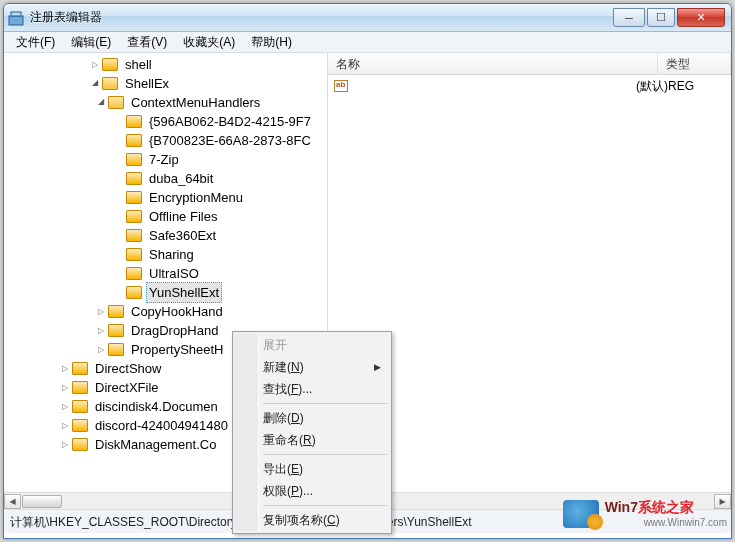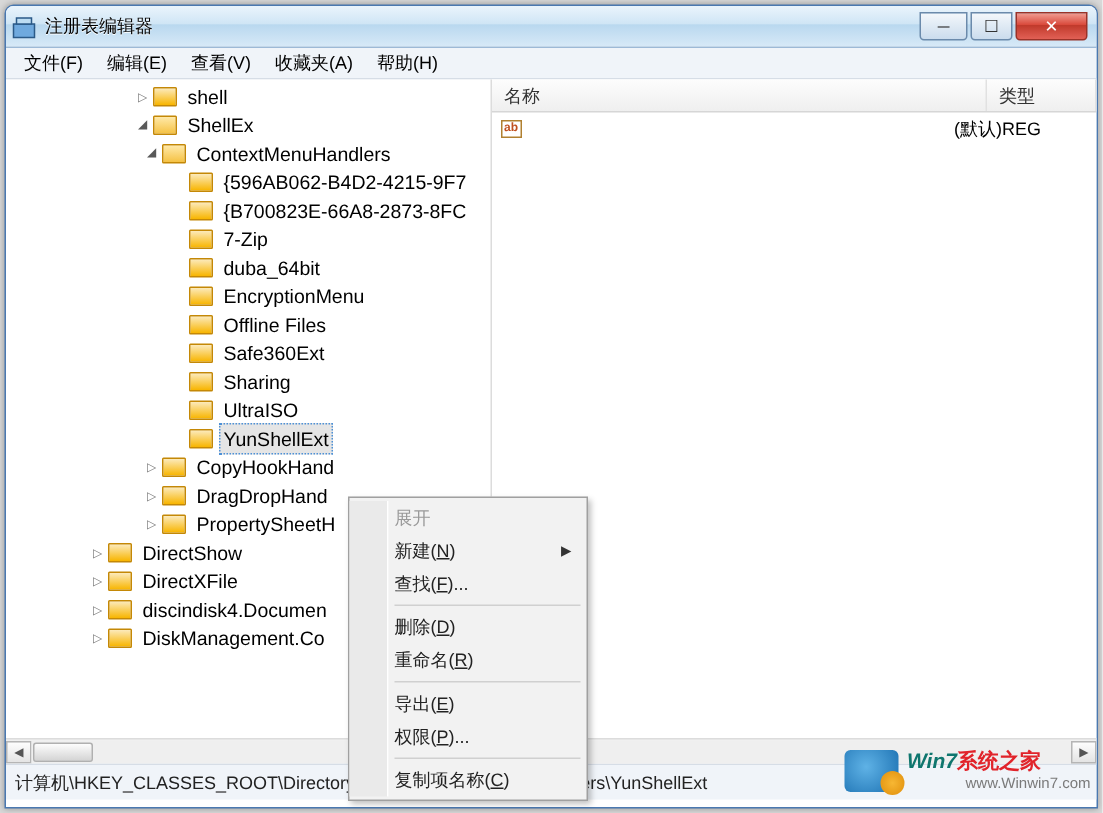--- a/index.html
+++ b/index.html
@@ -67,21 +67,21 @@
 .ctxmenu .mi .arrow-r { position: absolute; right: 8px; font-size: 9px; color: #333; }
 .ctxmenu .gutter { position: absolute; left: 0; top: 2px; bottom: 2px; width: 26px; background: #eaeaea; border-right: 1px solid #fff; }
 .ctxmenu .mi, .ctxmenu .sep { position: relative; z-index: 1; }
 u { text-decoration: underline; }
 
 
 .watermark { position: absolute; right: 8px; bottom: 14px; font-size: 14px; font-weight: bold; display: flex; align-items: center; gap: 6px; z-index: 60; }
 .watermark .logo { width: 36px; height: 28px; background: radial-gradient(circle at 40% 40%, #5fb2e6, #1a6fb0); border-radius: 4px; position: relative; }
 .watermark .logo::after{ content:""; position:absolute; right:-4px; bottom:-2px; width:16px; height:16px; background: radial-gradient(circle,#f7b733,#e08e0b); border-radius:50%; }
 .watermark .txt { color: #e1232a; }
-.watermark .txt .w7 { color: #0f766e; font-style: italic; }
+.watermark .txt .w7 { color: #7f1d1d; }
 .watermark .sub { font-size: 10px; color:#7a7a7a; font-weight: normal; display:block;margin-left:39px; }
 
 .indent-1 { padding-left: 84px; }
 .indent-2 { padding-left: 90px; }
 .indent-3 { padding-left: 108px; }
 .indent-0b { padding-left: 54px; }
 </style>
 </head>
 <body>
 
@@ -236,20 +236,27 @@
                 <span class="twist closed"></span>
                 <span class="folder"></span>
                 <span class="label">DirectXFile</span>
               </div>
             </li>
             <li>
               <div class="node indent-0b">
                 <span class="twist closed"></span>
                 <span class="folder"></span>
                 <span class="label">discindisk4.Documen</span>
+              </div>
+            </li>
+            <li>
+              <div class="node indent-0b">
+                <span class="twist closed"></span>
+                <span class="folder"></span>
+                <span class="label">discord-424004941480</span>
               </div>
             </li>
             <li>
               <div class="node indent-0b">
                 <span class="twist closed"></span>
                 <span class="folder"></span>
                 <span class="label">DiskManagement.Co</span>
               </div>
             </li>
           </ul>

